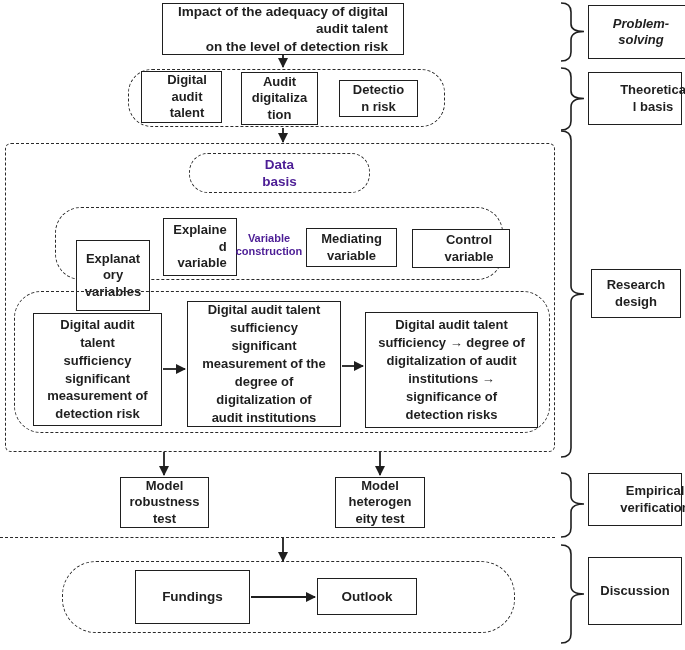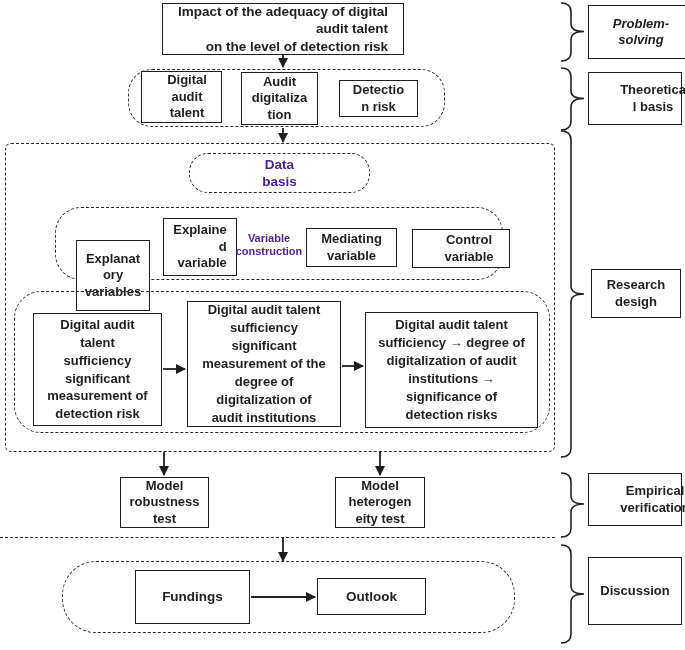--- a/index.html
+++ b/index.html
@@ -89,21 +89,21 @@
 robustness
 test</div>
   <div class="box" style="left:335px;top:477px;width:90px;height:51px;">Model
 heterogen
 eity test</div>
 
   <div class="abs" style="left:0;top:537px;width:555px;height:0;border-top:1.8px dashed #2a2a2a;"></div>
 
   <div class="dashed" style="left:62px;top:561px;width:453px;height:72px;border-radius:34px;"></div>
   <div class="box title" style="left:135px;top:570px;width:115px;height:54px;">Fundings</div>
-  <div class="box title" style="left:317px;top:578px;width:109px;height:37px;">Outlook</div>
+  <div class="box title" style="left:317px;top:578px;width:100px;height:37px;">Outlook</div>
 
   <div class="box" style="left:588px;top:5px;width:106px;height:54px;font-style:italic;">Problem-
 solving</div>
   <div class="box" style="left:588px;top:72px;width:94px;height:53px;padding-left:36px;">Theoretica
 l basis</div>
   <div class="box" style="left:591px;top:269px;width:90px;height:49px;">Research
 desigh</div>
   <div class="box" style="left:588px;top:473px;width:94px;height:53px;padding-left:40px;">Empirical
 verification</div>
   <div class="box" style="left:588px;top:557px;width:94px;height:68px;">Discussion</div>

